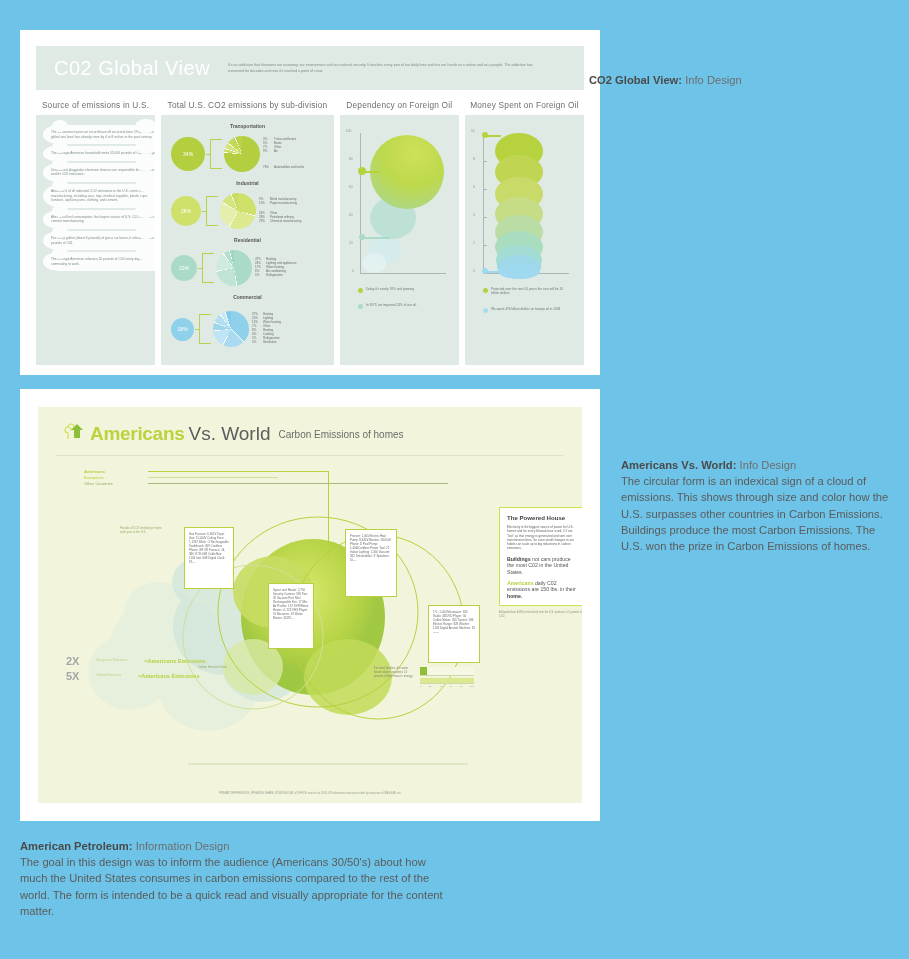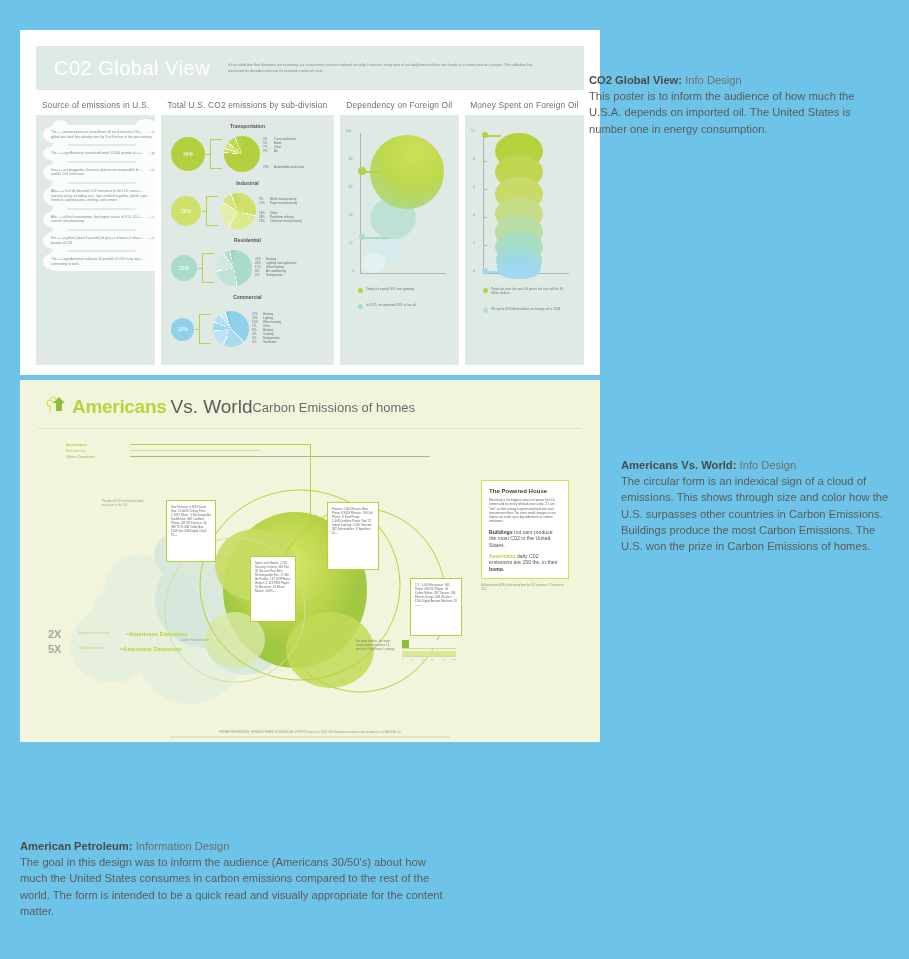--- a/index.html
+++ b/index.html
@@ -54,26 +54,26 @@
   .sd-keys .pc { display:inline-block; width:11px; }
 
   
   .ax { position:absolute; color:#8c9a95; font-size:3.3px; }
   .axisline { position:absolute; background:#aab8b3; }
   .blob { position:absolute; border-radius:50%; }
   .lg { position:absolute; font-size:3.2px; color:#6d7b76; line-height:4.4px; display:flex; gap:3px; }
   .lgdot { width:5px; height:5px; border-radius:50%; flex:none; margin-top:1px;}
 
   
-  #poster2 { left:20px; top:380px; width:580px; height:362px; }
+  #poster2 { left:20px; top:389px; width:580px; height:432px; padding:18px; }
   #p2-inner { background:#f2f5dc; width:100%; height:100%; position:relative; overflow:hidden; }
   #p2-titlebar { display:flex; align-items:center; padding:14px 0 0 26px; }
   #p2-t1 { color:#bcd23f; font-size:19px; font-weight:bold; letter-spacing:-.3px; }
   #p2-t2 { color:#5d5d5d; font-size:19px; margin-left:4px; }
-  #p2-t3 { color:#6b6b6b; font-size:13px; }
+  #p2-t3 { color:#6b6b6b; font-size:10px; margin-left:8px; }
   #p2-rule { border-bottom:1px solid #dfe4c4; margin:8px 18px 0 18px; }
   .p2legend { position:absolute; left:46px; top:62px; font-size:4.1px; line-height:6px; }
   .p2legend .k1 { color:#b9cf3c; font-weight:bold; }
   .p2legend .k2 { color:#b9cf3c; }
   .p2legend .k3 { color:#9aa86a; }
   .leadline { position:absolute; border-top:1px solid #c9d96a; }
   .leadv { position:absolute; border-left:1px solid #c9d96a; }
   .tbox { position:absolute; background:#fff; border:1px solid #b9cf3c; font-size:2.9px; line-height:4px;
           color:#6b6b6b; padding:4px; }
   .ph { width:88px; background:#fff; border:1px solid #cfe04f; padding:6px 7px; }
@@ -392,21 +392,20 @@
         <span class="xeq">=Americans Emissions</span>
       </div>
     </div>
 
     <div id="p2-foot">PRIMARY REFERENCES, SPEAKING SHARE, WORKING DAY of OFFICE sources for 2009, US Information emissions made by measures of WAG,EIA+ ets</div>
   </div>
 </div>
 
 <div class="desc" id="desc1" style="left:589px;top:72px">
   <b>CO2 Global View:</b><span class="sub"> Info Design</span>
-  <div>This poster is to inform the audience of how much the U.S.A. depends on imported oil. The United States is number one in energy consumption.</div>
 </div>
 
 <div class="desc" id="desc2" style="left:621px;top:457px">
   <b>Americans Vs. World:</b><span class="sub"> Info Design</span>
   <div>The circular form is an indexical sign of a cloud of emissions. This shows through size and color how the U.S. surpasses other countries in Carbon Emissions. Buildings produce the most Carbon Emissions. The U.S. won the prize in Carbon Emissions of homes.</div>
 </div>
 
 <div class="desc" id="desc3" style="left:20px;top:838px;width:430px">
   <b>American Petroleum:</b><span class="sub">  Information Design</span>
   <div>The goal in this design was to inform the audience (Americans 30/50's) about how much the United States consumes in carbon emissions compared to the rest of the world. The form is intended to be a quick read and visually appropriate for the content matter.</div>

